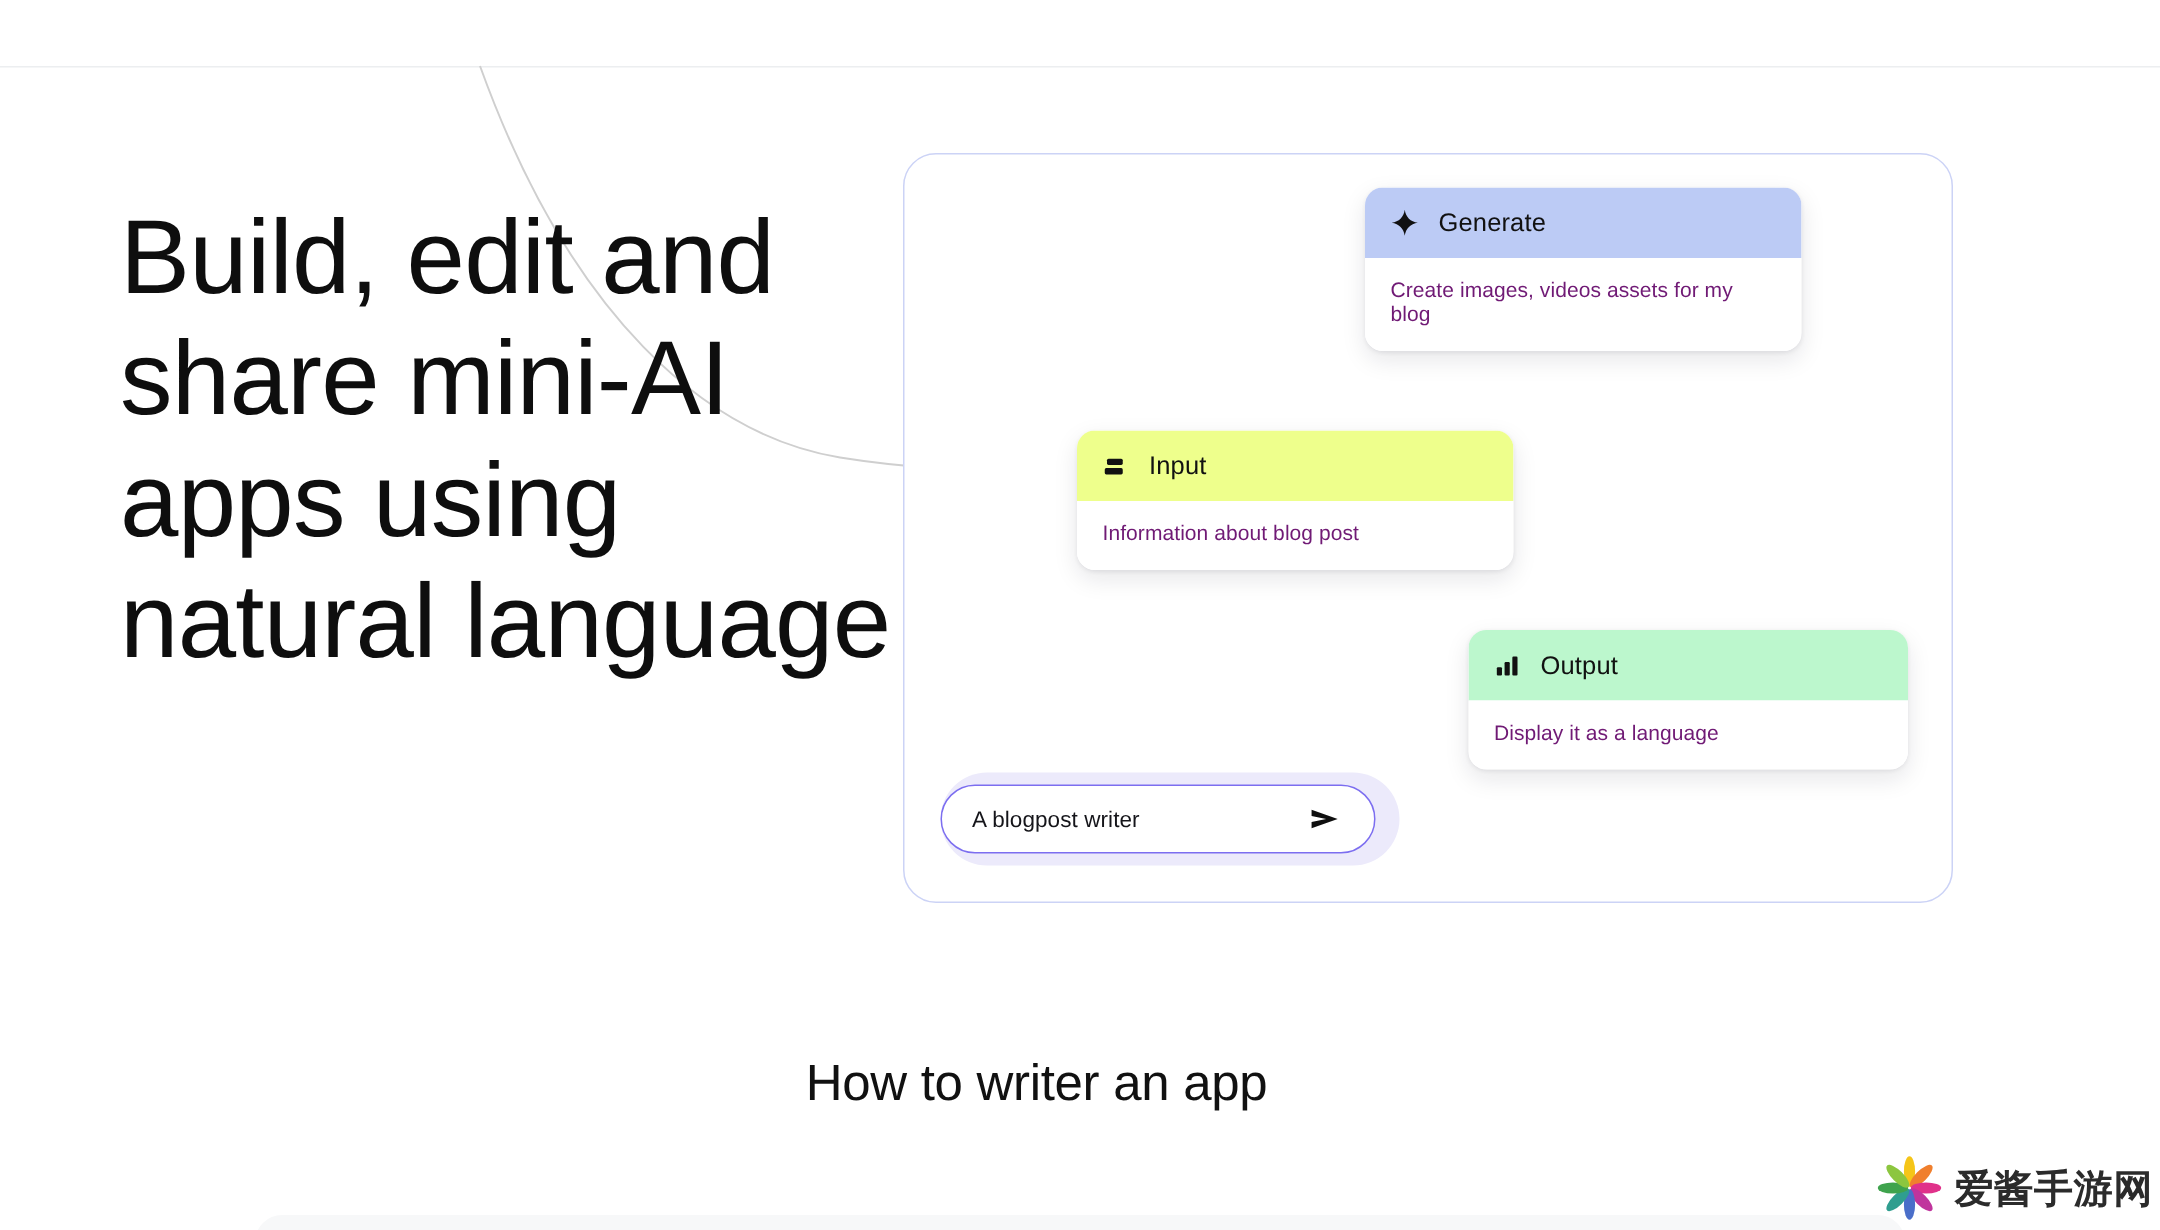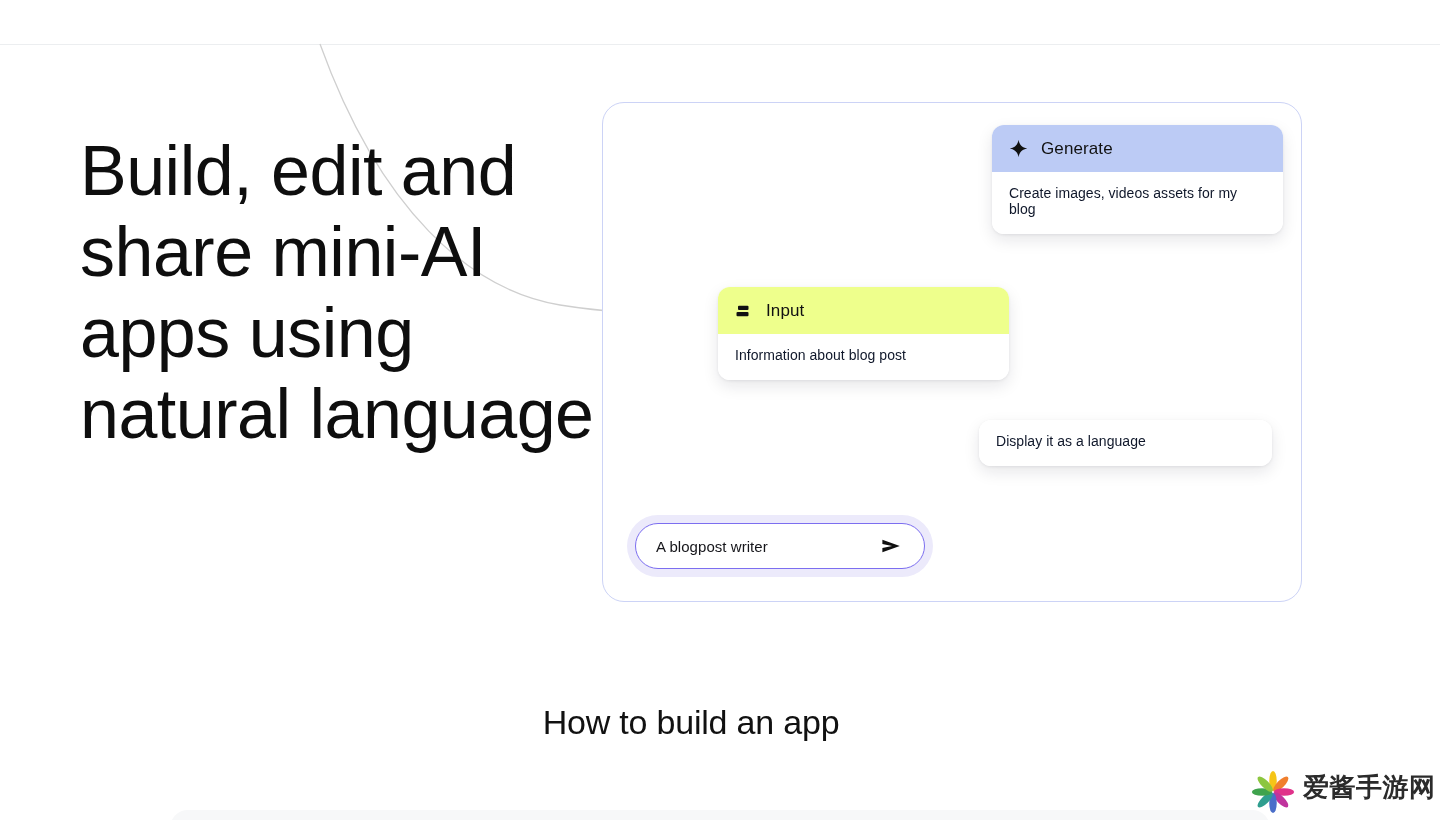--- a/index.html
+++ b/index.html
@@ -83,42 +83,42 @@
   .flow-card .card-title {
     font-size: 17px;
     font-weight: 500;
     color: #111111;
     letter-spacing: 0.1px;
   }
   .flow-card .card-body {
     background: #ffffff;
     padding: 13px 17px 17px 17px;
     font-size: 14px;
-    color: #0f172a;
+    color: #701a75;
     letter-spacing: 0.05px;
   }
   .card-icon { display: flex; align-items: center; }
 
   
-  .card-generate { left: 992px; top: 125px; width: 291px; }
+  .card-generate { left: 910px; top: 125px; width: 291px; }
   .card-input    { left: 718px; top: 287px; width: 291px; }
   .card-output   { left: 979px; top: 420px; width: 293px; }
 
   
   .prompt-wrap {
     position: absolute;
     left: 627px;
     top: 515px;
     width: 306px;
     height: 62px;
     background: #eceafb;
     border-radius: 34px;
     display: flex;
     align-items: center;
-    justify-content: center;
+    justify-content: flex-start;
   }
   .prompt-pill {
     width: 290px;
     height: 46px;
     background: #ffffff;
     border: 1.6px solid #7c6ef0;
     border-radius: 28px;
     display: flex;
     align-items: center;
     padding: 0 20px;
@@ -161,20 +161,21 @@
     background: #f7f8f9;
     border-radius: 18px 18px 0 0;
   }
 
   
   .watermark {
     position: absolute;
     left: 1251px;
     top: 770px;
     display: flex;
+    align-items: center;
     gap: 8px;
   }
   .watermark-text {
     font-size: 26px;
     font-weight: 700;
     color: #2b2b2b;
     letter-spacing: 0.5px;
     font-family: "DejaVu Sans", sans-serif;
   }
 </style>
@@ -226,35 +227,45 @@
           <rect x="4" y="5" width="14" height="5.6" rx="1.4" fill="#111111"></rect>
           <rect x="2" y="13.4" width="16" height="5.6" rx="1.4" fill="#111111"></rect>
         </svg>
       </span>
       <span class="card-title">Input</span>
     </div>
     <div class="card-body">Information about blog post</div>
   </div>
 
   <div class="flow-card card-output">
+    <div class="card-head" style="background:#bcf7cd;">
+      <span class="card-icon">
+        <svg width="18" height="18" viewBox="0 0 24 24">
+          <rect x="2.5" y="13" width="4.6" height="7.5" rx="1" fill="#111111"></rect>
+          <rect x="9.4" y="8.5" width="4.6" height="12" rx="1" fill="#111111"></rect>
+          <rect x="16.3" y="3.6" width="4.6" height="16.9" rx="1" fill="#111111"></rect>
+        </svg>
+      </span>
+      <span class="card-title">Output</span>
+    </div>
     <div class="card-body">Display it as a language</div>
   </div>
 
   <div class="prompt-wrap">
     <div class="prompt-pill">
       <input class="prompt-text" type="text" value="A blogpost writer" style="">
       <button class="send-btn">
         <svg width="22" height="22" viewBox="0 0 24 24">
           <path d="M2.6 5.2 L21.6 12 L2.6 18.8 L2.6 14.1 L13.2 12 L2.6 9.9 Z" fill="#0f0f0f"></path>
         </svg>
       </button>
     </div>
   </div>
 
-  <h2 class="section-heading">How to build an app</h2>
+  <h2 class="section-heading">How to writer an app</h2>
 
   <div class="bottom-card"></div>
 
   <div class="watermark">
     <svg width="44" height="44" viewBox="0 0 100 100">
       <g transform="translate(50,50)">
         <g transform="rotate(0)">  
             <ellipse cx="0" cy="-25" rx="8.5" ry="23" fill="#f5c518"></ellipse>
           </g>
         <g transform="rotate(45)"> 

